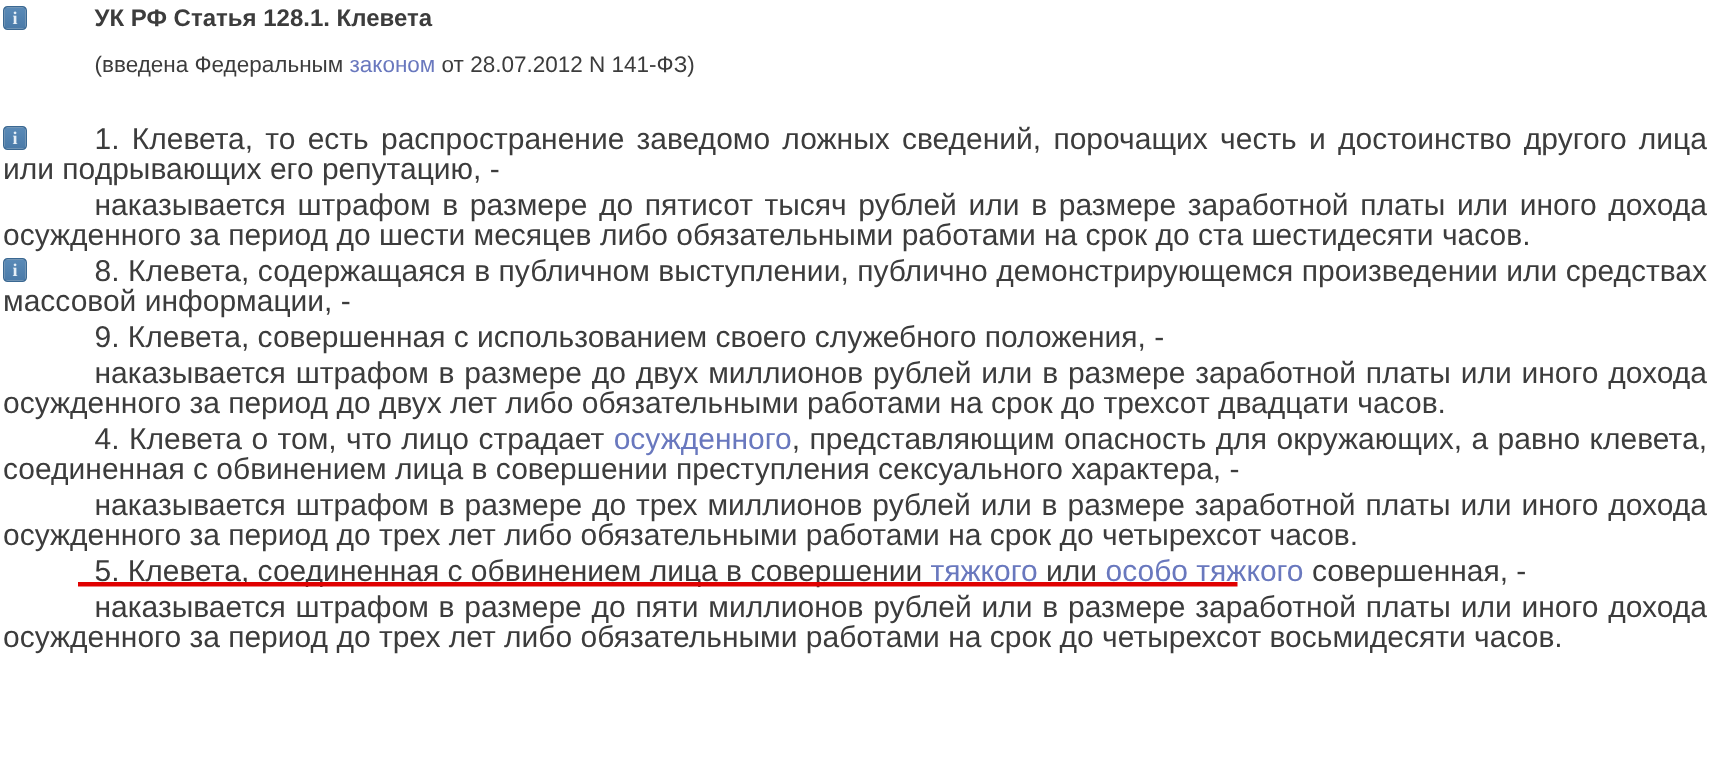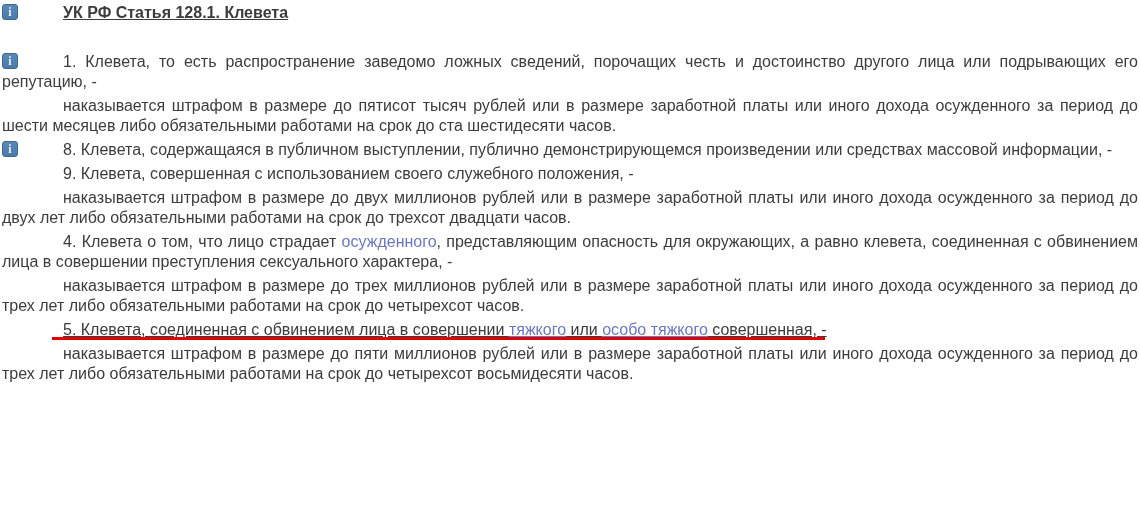--- a/index.html
+++ b/index.html
@@ -19,32 +19,31 @@
     padding: 3px 2px 0 2px;
     overflow: hidden;
     background: #ffffff;
   }
   .block { position: relative; }
   .title {
     font-size: 16px;
     line-height: 20px;
     font-weight: bold;
     margin: 0 0 0 61px;
-    text-decoration: underline;
   }
   .subtitle {
     font-size: 15px;
     line-height: 20px;
     margin: 11px 0 0 61px;
   }
   .clause { margin-top: 4px; }
   .clause.first { margin-top: 29px; }
   .clause p {
     margin: 0;
-    font-size: 16px;
+    font-size: 20px;
     line-height: 20px;
     text-align: justify;
     text-indent: 61px;
   }
   .info-icon {
     position: absolute;
     left: 0;
     top: 1px;
     width: 16px;
     height: 16px;
@@ -61,37 +60,38 @@
     font-weight: bold;
     line-height: 1;
     cursor: pointer;
     user-select: none;
   }
   .txt { color: var(--text-color, #3c3c3c); }
   .lnk {
     color: var(--link-color, #6978be);
     cursor: pointer;
   }
-  .marked .txt, .marked .lnk { text-decoration: underline; }
+  .marked .txt, .marked .lnk { }
   .redline {
     position: absolute;
     left: 50px;
     top: 17px;
     width: 773px;
     height: 3px;
     background: var(--red-color, #e00000);
   }
 </style>
 </head>
 <body>
 
 <div class="page">
   <header class="block">
     <span class="info-icon">i</span>
     <h1 class="title">УК РФ Статья 128.1. Клевета</h1>
+    <p class="subtitle"><span class="txt">(введена Федеральным </span><span class="lnk">законом</span><span class="txt"> от 28.07.2012 N 141-ФЗ)</span></p>
   </header>
   <div id="clauses">
       <div class="block clause first">
         <span class="info-icon">i</span>
         <p><span class="txt">1. Клевета, то есть распространение заведомо ложных сведений, порочащих честь и достоинство другого лица или подрывающих его репутацию, -</span></p>
       </div>
       <div class="block clause">
         <p><span class="txt">наказывается штрафом в размере до пятисот тысяч рублей или в размере заработной платы или иного дохода осужденного за период до шести месяцев либо обязательными работами на срок до ста шестидесяти часов.</span></p>
       </div>
       <div class="block clause">

